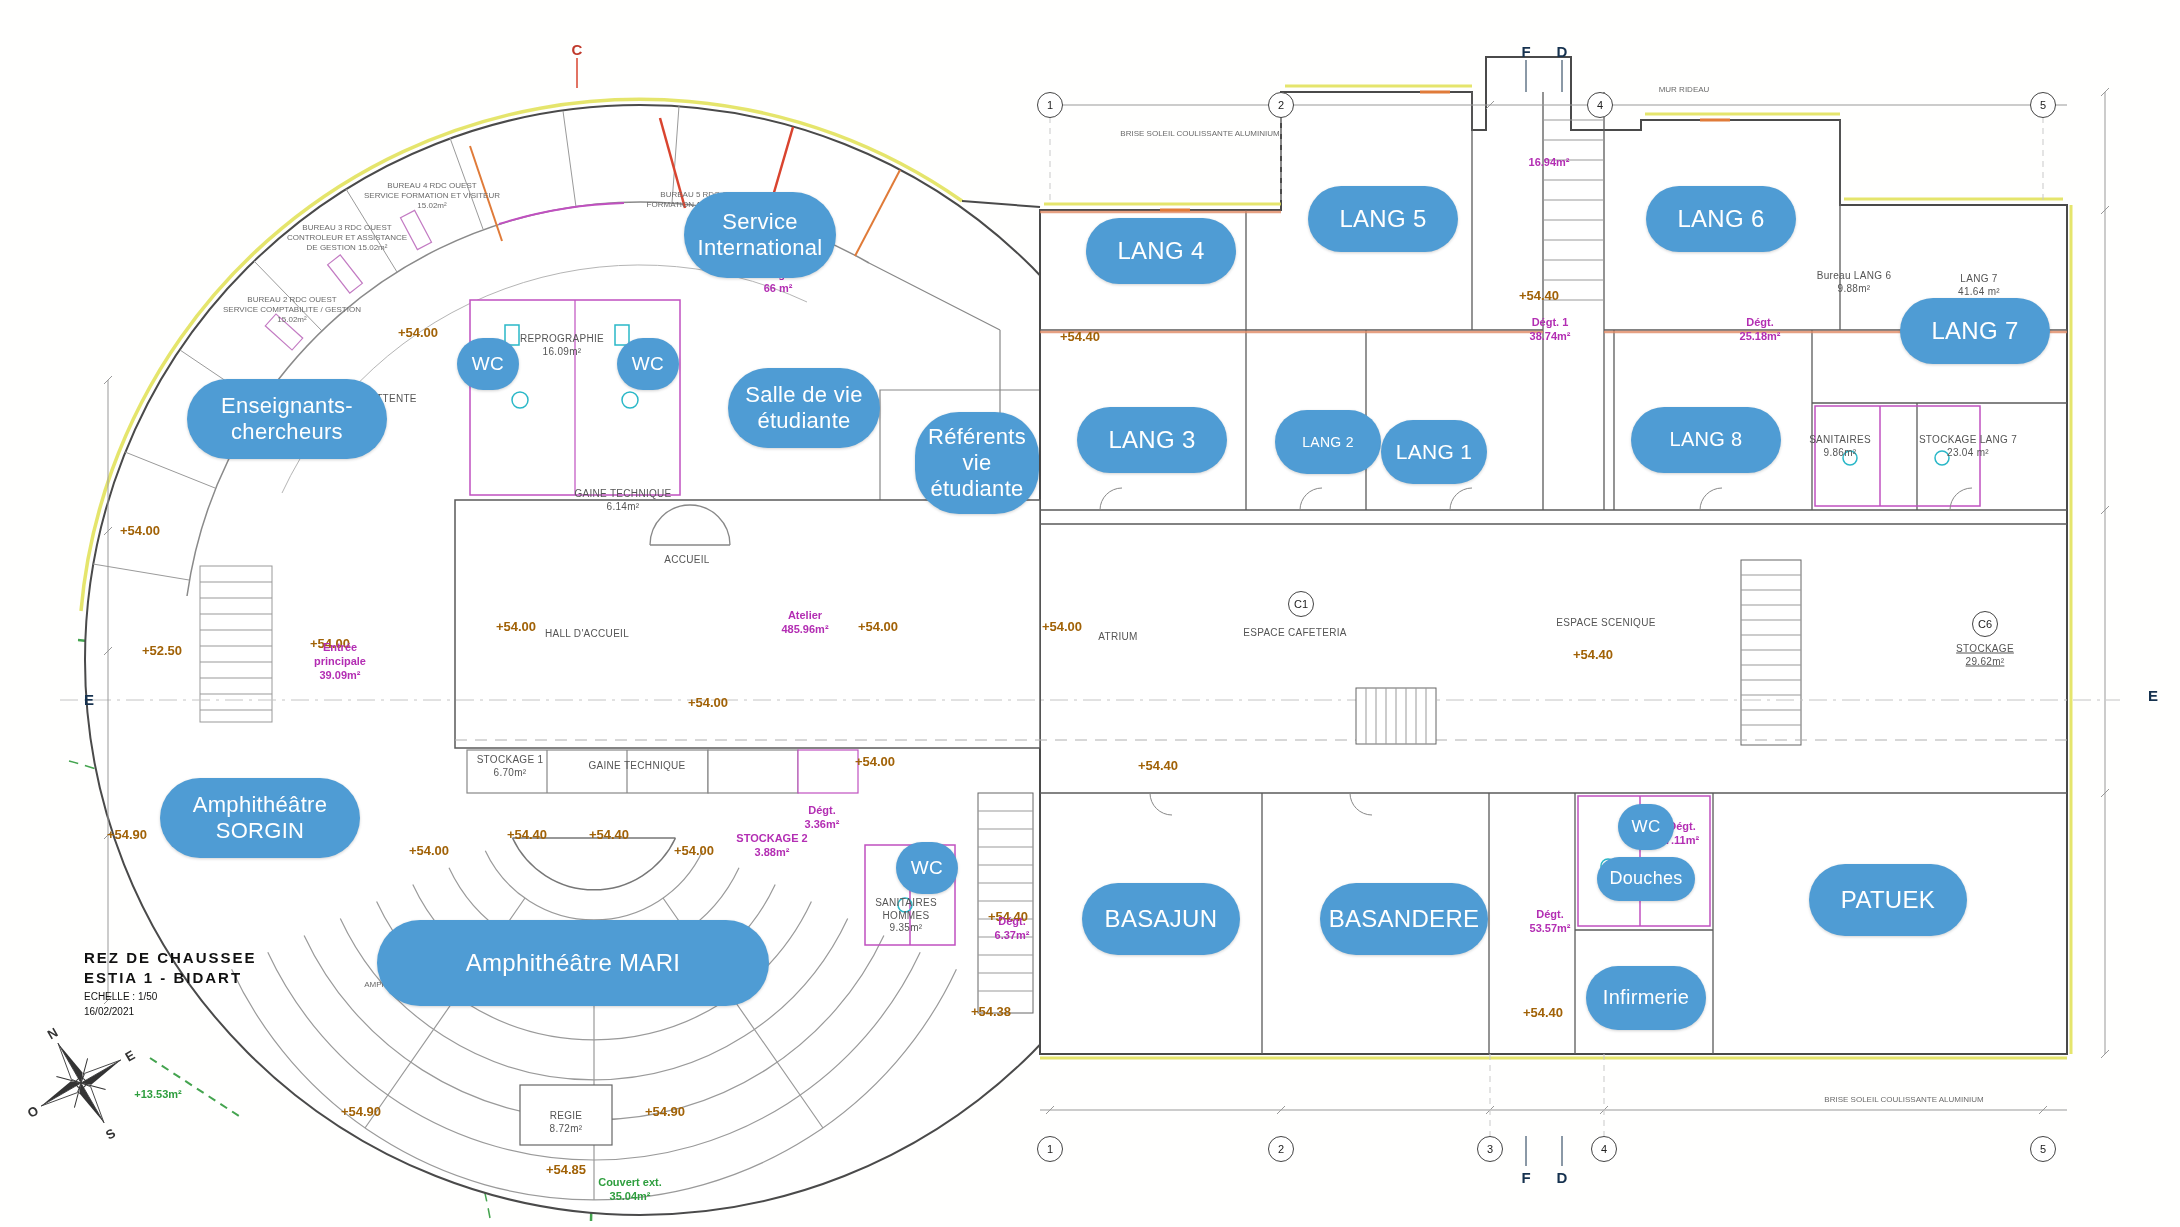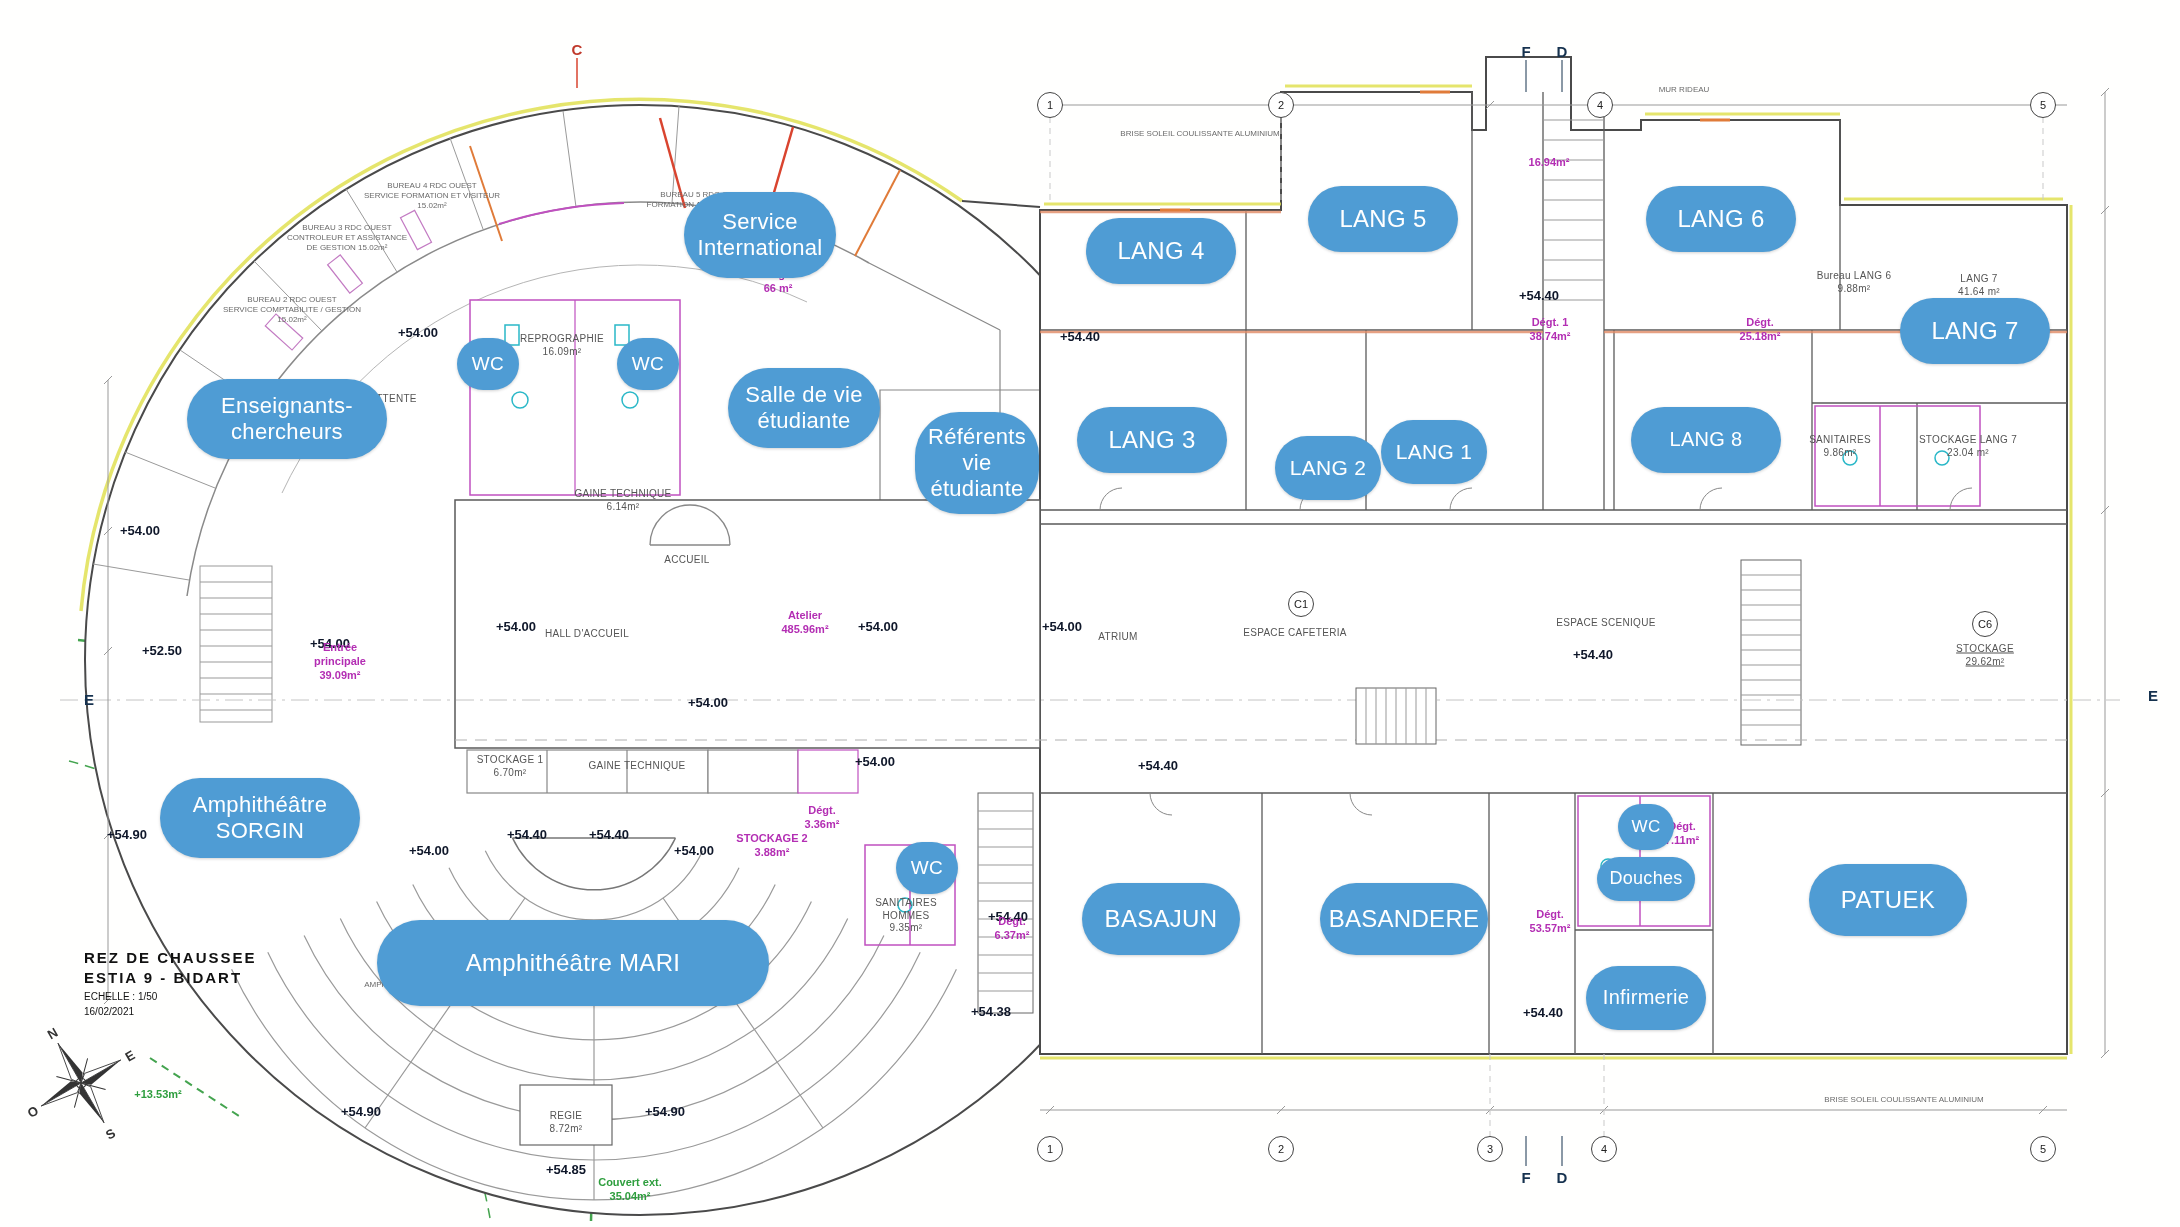--- a/index.html
+++ b/index.html
@@ -6,21 +6,21 @@
   body{font-family:"Liberation Sans",sans-serif;}
   .stage{position:relative;width:2180px;height:1227px;background:#fffffe;overflow:hidden;}
   svg.plan{position:absolute;left:0;top:0;z-index:1;}
   .annotations{position:absolute;left:0;top:0;width:100%;height:100%;z-index:2;pointer-events:none;}
   .labels{position:absolute;left:0;top:0;width:100%;height:100%;z-index:3;}
   .lbl{position:absolute;transform:translate(-50%,-50%);background:#4f9cd4;color:#fff;
        display:flex;align-items:center;justify-content:center;text-align:center;
        border-radius:44px;font-weight:400;white-space:pre-line;line-height:1.18;
        box-shadow:0 1px 3px rgba(0,0,0,.18);letter-spacing:.3px;}
   .ann{position:absolute;transform:translate(-50%,-50%);white-space:pre-line;text-align:center;line-height:1.25;}
-  .ann-elev{font-size:13px;font-weight:bold;color:#0f172a;}
+  .ann-elev{font-size:13px;font-weight:bold;color:#a16207;}
   .ann-room{font-size:10px;color:#555;letter-spacing:.3px;}
   .ann-tiny{font-size:8px;color:#6a6a6a;}
   .ann-mag{font-size:11px;font-weight:bold;color:#b32eb3;}
   .ann-green{font-size:11px;font-weight:bold;color:#2e9e3e;}
   .ann-grid{font-size:11px;color:#222;width:24px;height:24px;border:1.5px solid #444;border-radius:50%;
             background:#fff;display:flex;align-items:center;justify-content:center;line-height:1;}
   .ann-sect{font-size:15px;font-weight:bold;color:#16324f;}
   .ann-red{color:#c0392b;}
   .titleblock{position:absolute;left:84px;top:948px;z-index:2;color:#111;}
   .tb1{font-size:15px;font-weight:bold;letter-spacing:2px;line-height:1.35;}
@@ -317,35 +317,35 @@
     <div class="lbl" style="left:804px;top:408px;width:152px;height:80px;font-size:22px">Salle de vie
 étudiante</div>
     <div class="lbl" style="left:977px;top:463px;width:124px;height:102px;font-size:22px">Référents
 vie
 étudiante</div>
     <div class="lbl" style="left:1161px;top:251px;width:150px;height:66px;font-size:24px">LANG 4</div>
     <div class="lbl" style="left:1383px;top:219px;width:150px;height:66px;font-size:24px">LANG 5</div>
     <div class="lbl" style="left:1721px;top:219px;width:150px;height:66px;font-size:24px">LANG 6</div>
     <div class="lbl" style="left:1975px;top:331px;width:150px;height:66px;font-size:24px">LANG 7</div>
     <div class="lbl" style="left:1152px;top:440px;width:150px;height:66px;font-size:24px">LANG 3</div>
-    <div class="lbl" style="left:1328px;top:468px;width:106px;height:64px;font-size:21px">LANG 2</div>
+    <div class="lbl" style="left:1328px;top:442px;width:106px;height:64px;font-size:14px">LANG 2</div>
     <div class="lbl" style="left:1434px;top:452px;width:106px;height:64px;font-size:21px">LANG 1</div>
     <div class="lbl" style="left:1706px;top:440px;width:150px;height:66px;font-size:20px">LANG 8</div>
     <div class="lbl" style="left:260px;top:818px;width:200px;height:80px;font-size:22px">Amphithéâtre
 SORGIN</div>
     <div class="lbl" style="left:927px;top:868px;width:62px;height:52px;font-size:19px">WC</div>
     <div class="lbl" style="left:573px;top:963px;width:392px;height:86px;font-size:24px">Amphithéâtre MARI</div>
     <div class="lbl" style="left:1161px;top:919px;width:158px;height:72px;font-size:24px">BASAJUN</div>
     <div class="lbl" style="left:1888px;top:900px;width:158px;height:72px;font-size:24px">PATUEK</div>
     <div class="lbl" style="left:1404px;top:919px;width:168px;height:72px;font-size:24px">BASANDERE</div>
     <div class="lbl" style="left:1646px;top:827px;width:56px;height:46px;font-size:17px">WC</div>
     <div class="lbl" style="left:1646px;top:879px;width:98px;height:44px;font-size:18px">Douches</div>
     <div class="lbl" style="left:1646px;top:998px;width:120px;height:64px;font-size:20px">Infirmerie</div>
   </div>
 
   <div class="titleblock">
     <div class="tb1">REZ  DE  CHAUSSEE</div>
-    <div class="tb1">ESTIA 9 - BIDART</div>
+    <div class="tb1">ESTIA 1 - BIDART</div>
     <div class="tb2">ECHELLE : 1/50</div>
     <div class="tb2">16/02/2021</div>
   </div>
 
 </div>
 
 </body></html>

